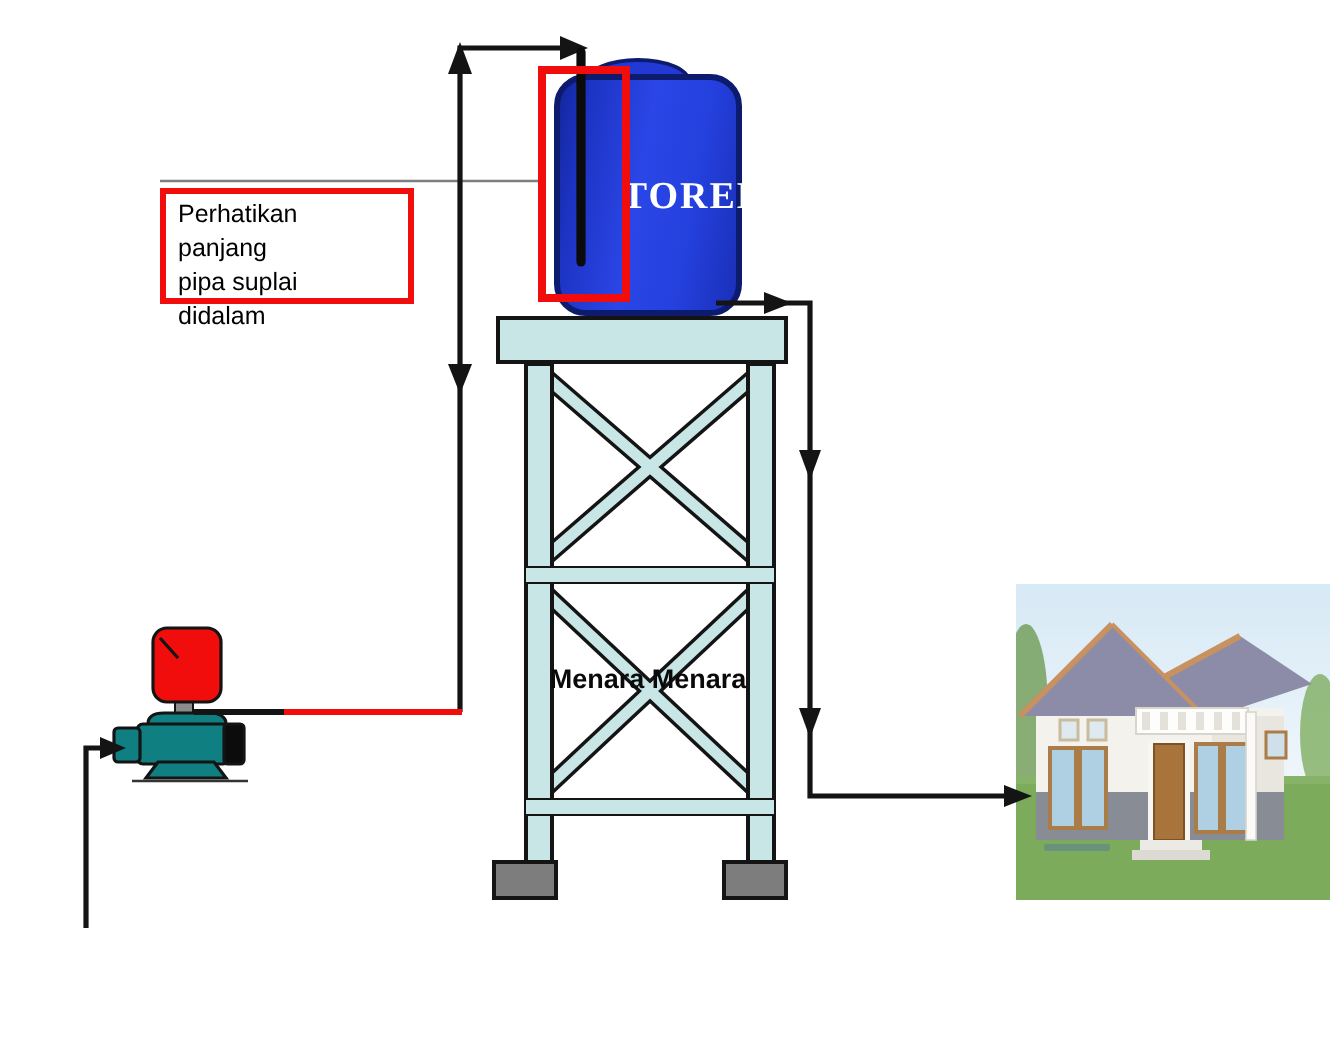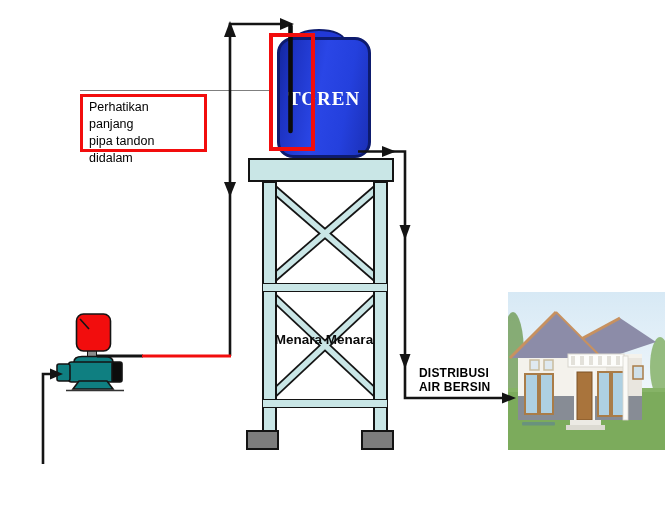--- a/index.html
+++ b/index.html
@@ -15,21 +15,21 @@
     border:3px solid var(--red);background:#fff;padding:2px 16px 0 6px;
     font-size:12.5px;line-height:17px;color:#000;
   }
   
   .tank-cap{position:absolute;left:293px;top:29px;width:52px;height:22px;box-sizing:border-box;
     background:var(--tankblue);border:2px solid var(--tankline);border-radius:50%;}
   .tank-body{position:absolute;left:277px;top:37px;width:94px;height:121px;box-sizing:border-box;
     border:3px solid var(--tankline);border-radius:16px;
     background:linear-gradient(100deg,#13279e 0%,#1d33c3 15%,#2a46e6 45%,#2440dd 72%,#1b30b8 100%);}
   .tank-label{position:absolute;left:277px;top:88px;width:94px;text-align:center;color:#fff;
-    font-family:"Liberation Serif",serif;font-weight:bold;font-size:19px;letter-spacing:1px;}
+    font-family:"Liberation Serif",serif;font-weight:bold;font-size:19px;letter-spacing:1px;padding-left:23px;}
   .tank-highlight{position:absolute;left:269px;top:33px;width:46px;height:118px;box-sizing:border-box;
     border:4px solid var(--red);}
   
   .platform{position:absolute;left:248px;top:158px;width:146px;height:24px;box-sizing:border-box;
     background:var(--cyan);border:2px solid var(--ink);}
   .leg{position:absolute;top:181px;width:15px;height:251px;box-sizing:border-box;
     background:var(--cyan);border:2px solid var(--ink);}
   .leg-left{left:262px}.leg-right{left:373px}
   .bar{position:absolute;left:262px;width:126px;height:9px;box-sizing:border-box;
     background:var(--cyan);border:1.5px solid var(--ink);}
@@ -125,24 +125,20 @@
       <rect x="66" y="78" width="21" height="50" fill="#f7f6f2"></rect>
       <rect x="69" y="80" width="15" height="48" fill="#a9743c" stroke="#7d5226" stroke-width="1"></rect>
       <rect x="115" y="64" width="5" height="64" fill="#fbfaf7" stroke="#d8d5cd" stroke-width="0.8"></rect>
       <rect x="125" y="74" width="10" height="13" fill="#cfe0ea" stroke="#a97c48" stroke-width="1.5"></rect>
       <rect x="62" y="128" width="31" height="5" fill="#eceae4"></rect>
       <rect x="58" y="133" width="39" height="5" fill="#dcdad2"></rect>
       <rect x="14" y="130" width="33" height="3.5" rx="1" fill="#4d6fae" opacity="0.4"></rect>
     </svg>
   </div>
 
-  <div class="dist-label">
-    <div>DISTRIBUSI</div>
-    <div>AIR BERSIN</div>
-  </div>
 
   <svg class="layer" width="672" height="527" viewBox="0 0 672 527">
     <line x1="80" y1="90.5" x2="270" y2="90.5" stroke="#7f7f7f" stroke-width="1.2"></line>
     <path d="M230,356 L230,24 L286,24" fill="none" stroke="#141414" stroke-width="2.6"></path>
     <polygon points="230,21 224,37 236,37" fill="#141414"></polygon>
     <polygon points="294,24 280,18 280,30" fill="#141414"></polygon>
     <polygon points="230,197 224,182 236,182" fill="#141414"></polygon>
     <line x1="290.5" y1="26" x2="290.5" y2="131" stroke="#0b0b0b" stroke-width="4.6" stroke-linecap="round"></line>
     <path d="M358,151.5 L405,151.5 L405,398 L510,398" fill="none" stroke="#141414" stroke-width="2.6"></path>
     <polygon points="396,151.5 382,146 382,157" fill="#141414"></polygon>
@@ -152,16 +148,16 @@
     <line x1="97" y1="356" x2="143" y2="356" stroke="#141414" stroke-width="3"></line>
     <line x1="142" y1="356" x2="231" y2="356" stroke="#f20d0d" stroke-width="3"></line>
     <path d="M43,464 L43,374 L58,374" fill="none" stroke="#141414" stroke-width="2.6"></path>
     <polygon points="63,374 50,368.5 50,379.5" fill="#141414"></polygon>
   </svg>
 
   <div class="tank-highlight"></div>
 
   <div class="annotation">
     <div>Perhatikan panjang</div>
-    <div>pipa tandon didalam</div>
+    <div>pipa suplai didalam</div>
   </div>
 
 </div>
 
 </body></html>

